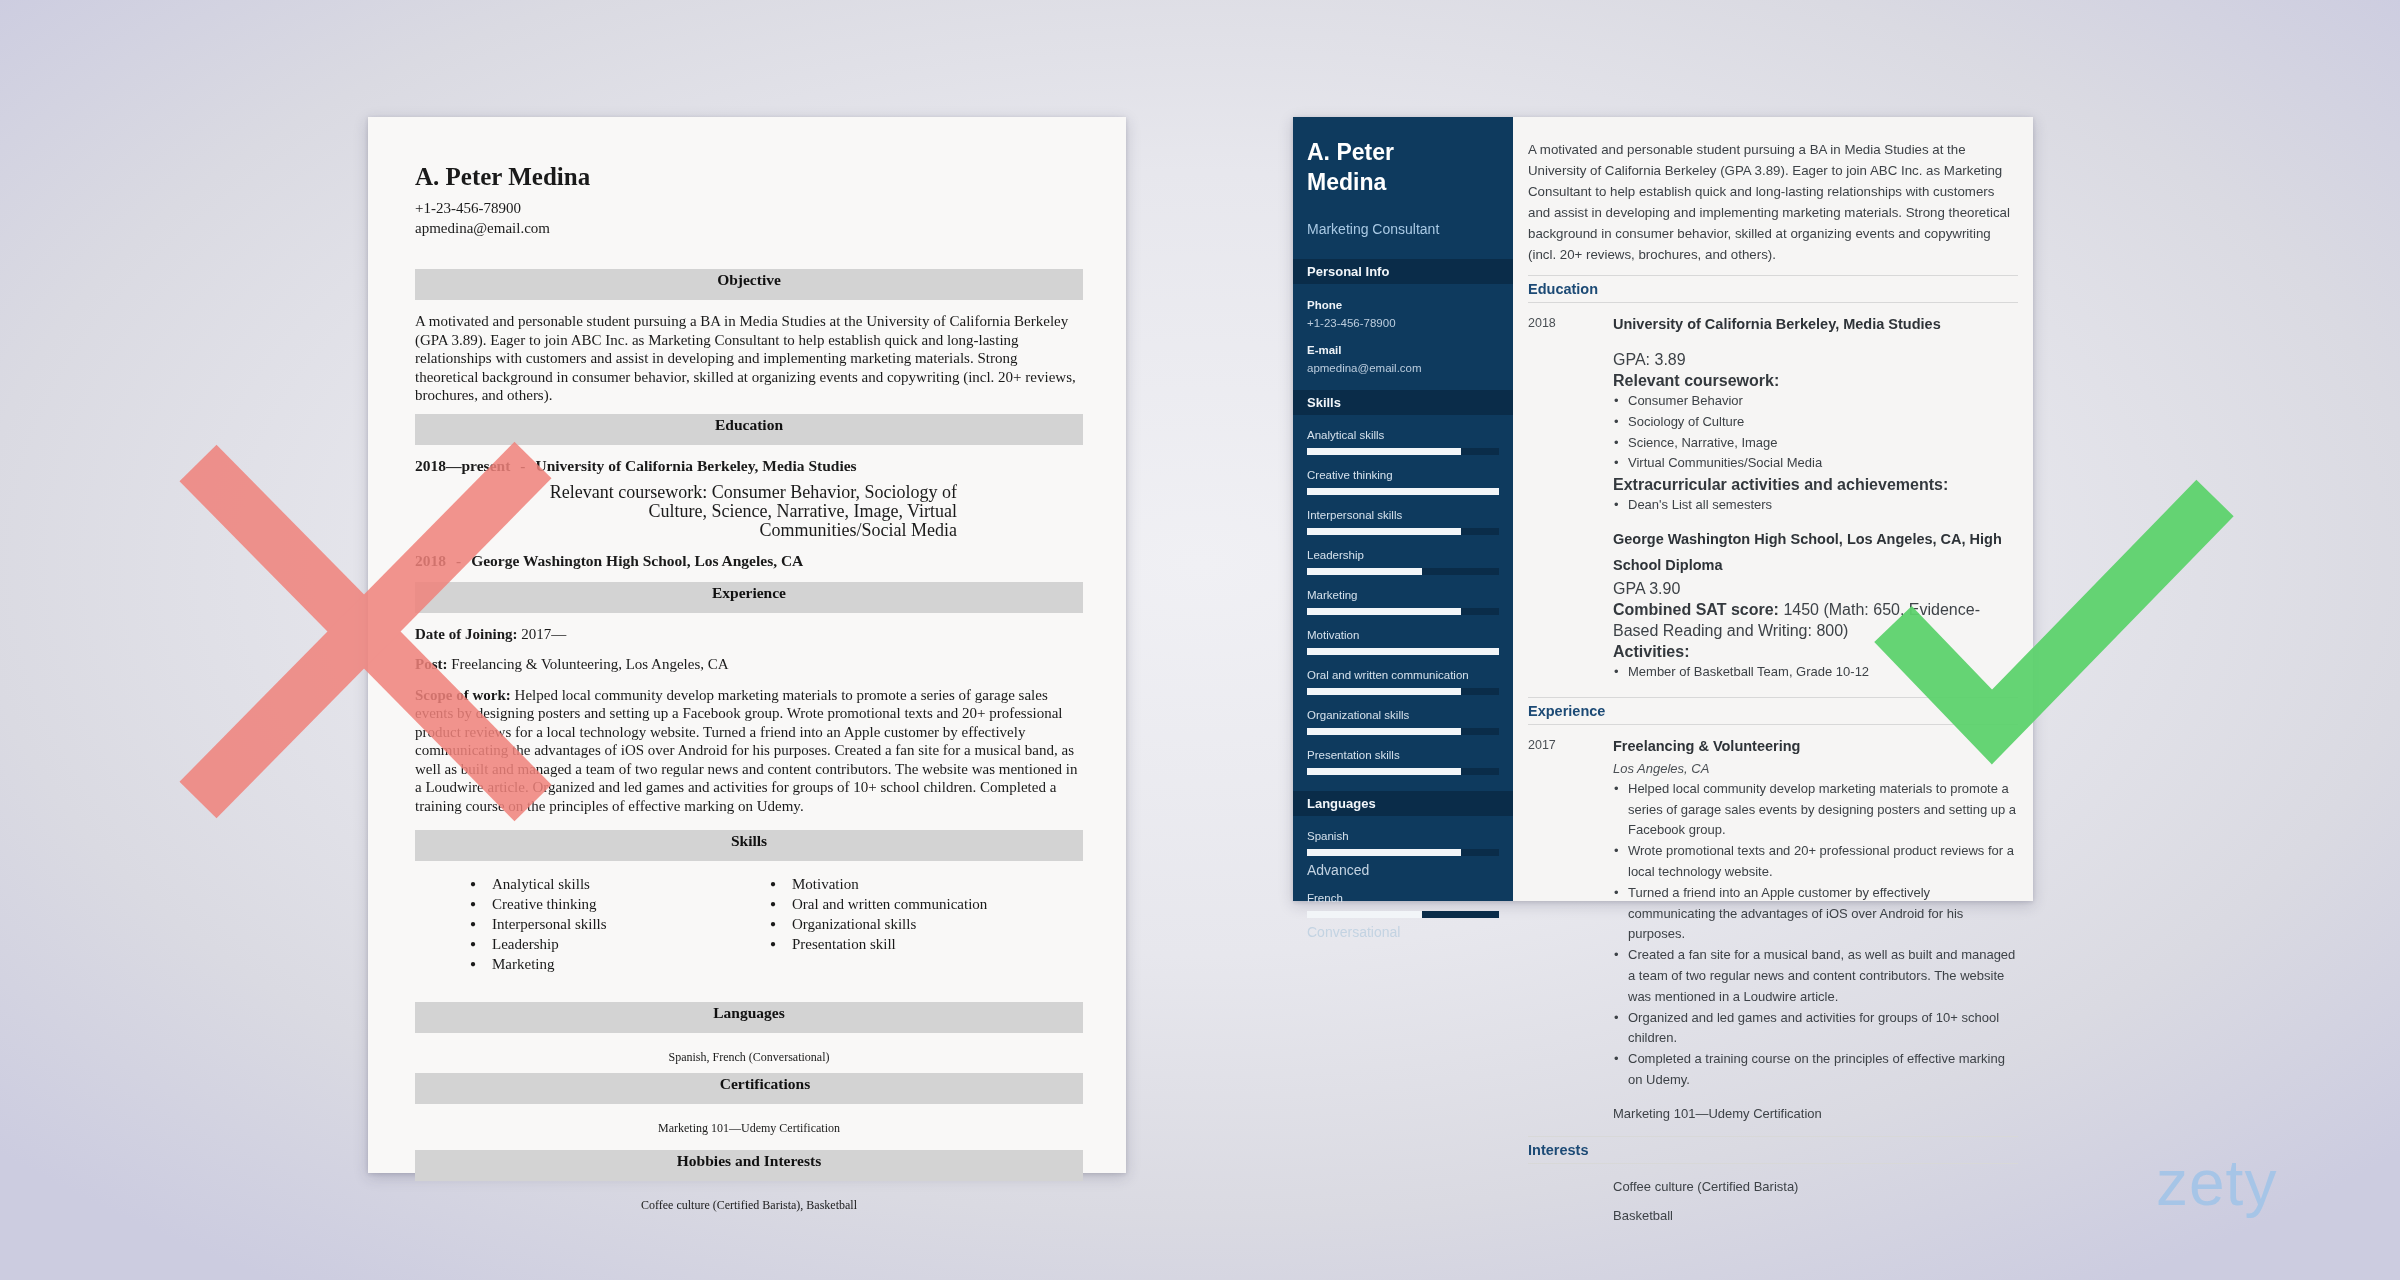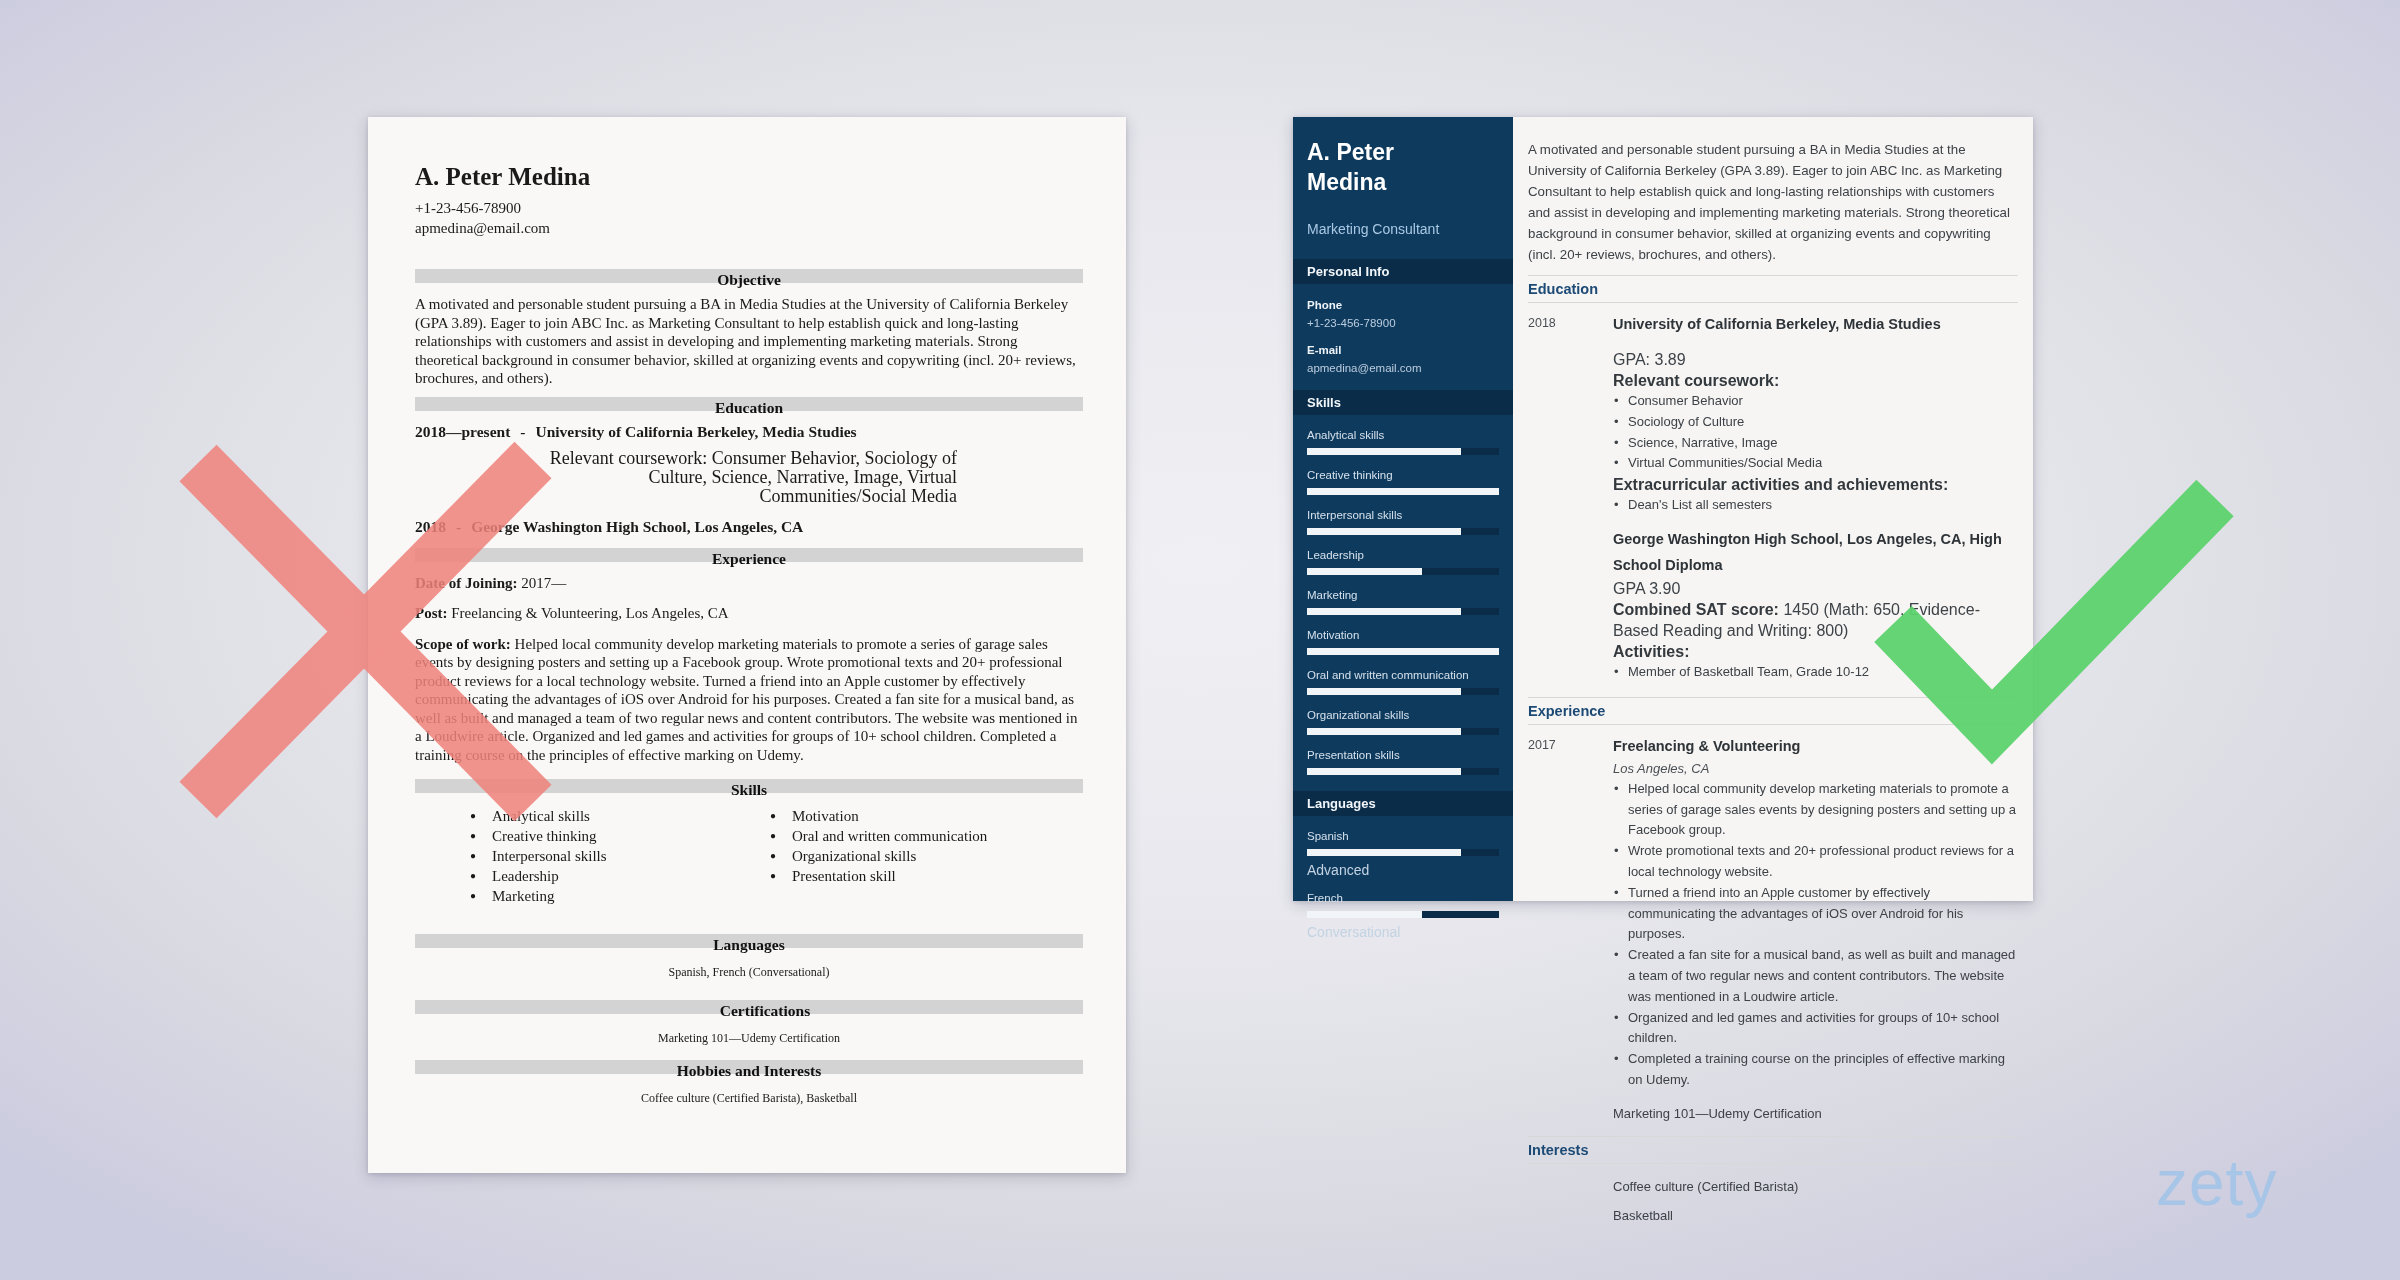--- a/index.html
+++ b/index.html
@@ -11,42 +11,42 @@
   
   .page-left{
     position:absolute;left:368px;top:117px;width:758px;height:1056px;
     background:#f9f8f7;box-shadow:0 4px 14px rgba(40,40,70,.20), 0 1px 4px rgba(40,40,70,.15);
     font-family:"Liberation Serif", serif;color:#1a1a1a;
     padding:46px 43px 0 47px;box-sizing:border-box;
   }
   .lp-name{font-size:25px;font-weight:bold;line-height:27px;}
   .lp-contact{font-size:15px;line-height:20px;margin-top:8px;}
   .lp-bar{
-    background:#d3d3d3;height:14px;line-height:21px;text-align:center;
+    background:#d3d3d3;height:31px;line-height:21px;text-align:center;
     font-weight:bold;font-size:15.5px;color:#111;
   }
   .lp-bar.objective{margin-top:31px;}
   .lp-par{font-size:15px;line-height:18.5px;margin-top:12px;text-align:left;}
   .lp-bar.education{margin-top:9px;}
   .lp-eduline{font-size:15.5px;font-weight:bold;margin-top:12px;}
   .lp-eduline .sep{font-weight:bold;padding:0 10px;}
   .lp-coursework{font-size:18px;line-height:19px;margin:8px 0 0 104px;width:438px;text-align:right;}
   .lp-bar.experience{margin-top:12px;}
   .lp-kv{font-size:15px;margin-top:13px;}
   .lp-kv b{font-weight:bold;}
   .lp-scope{font-size:15px;line-height:18.5px;margin-top:13px;}
   .lp-bar.skills{margin-top:15px;}
   .lp-skills{display:flex;margin-top:13px;}
   .lp-skills .col1{width:355px;padding-left:55px;box-sizing:border-box;}
   .lp-skills .col2{flex:1;}
   .lp-skill-item{font-size:15px;line-height:20px;position:relative;padding-left:22px;}
   .lp-skill-item::before{content:"●";position:absolute;left:0;top:0;font-size:10px;}
   .lp-bar.languages{margin-top:28px;}
   .lp-simple{font-size:12px;margin-top:17px;text-align:center;}
-  .lp-bar.certifications{margin-top:20px;padding-left:32px;}
+  .lp-bar.certifications{margin-top:8px;padding-left:32px;}
   .lp-bar.hobbies{margin-top:14px;}
   
   .page-right{
     position:absolute;left:1293px;top:117px;width:740px;height:784px;
     background:#f6f5f4;box-shadow:0 4px 14px rgba(40,40,70,.20), 0 1px 4px rgba(40,40,70,.15);
   }
   .sidebar{
     position:absolute;left:0;top:0;width:220px;height:100%;
     background:#0e3a5e;color:#fff;padding:20px 14px 0 14px;box-sizing:border-box;
   }

